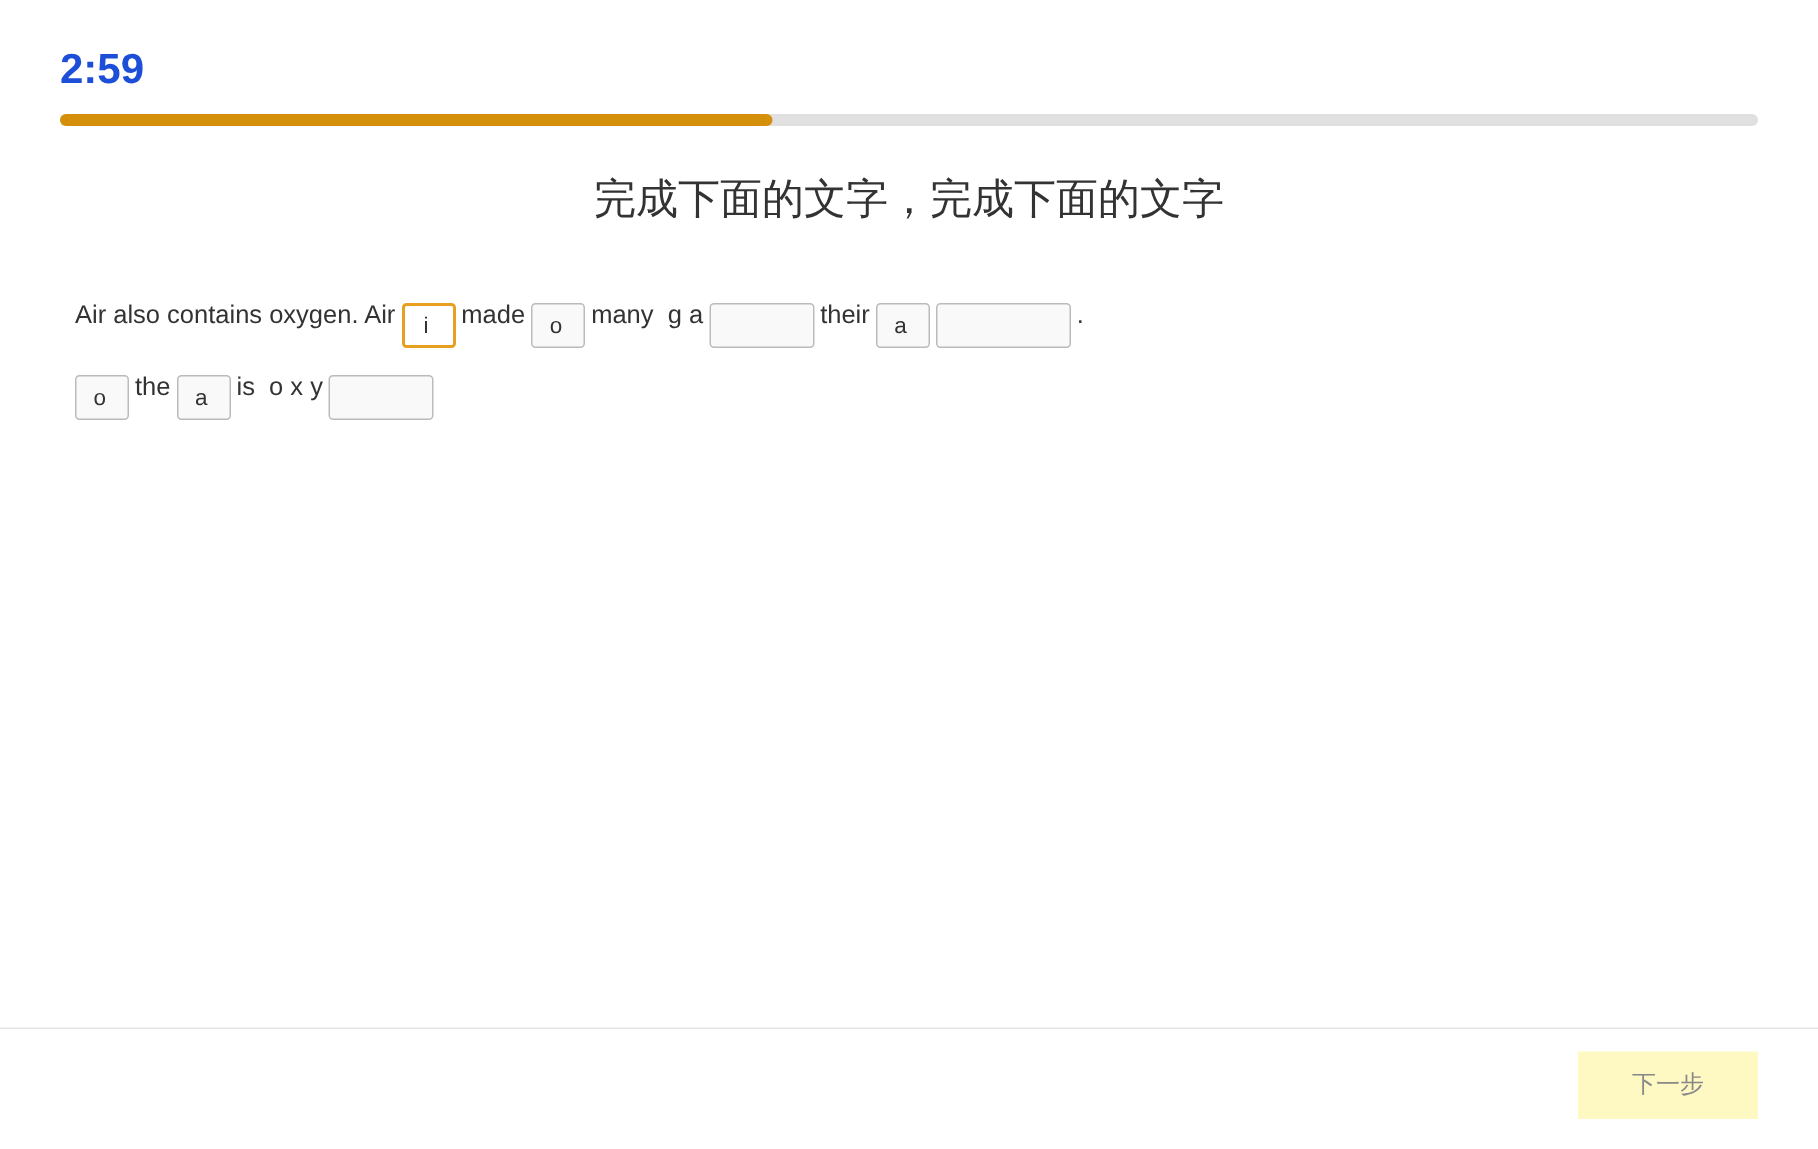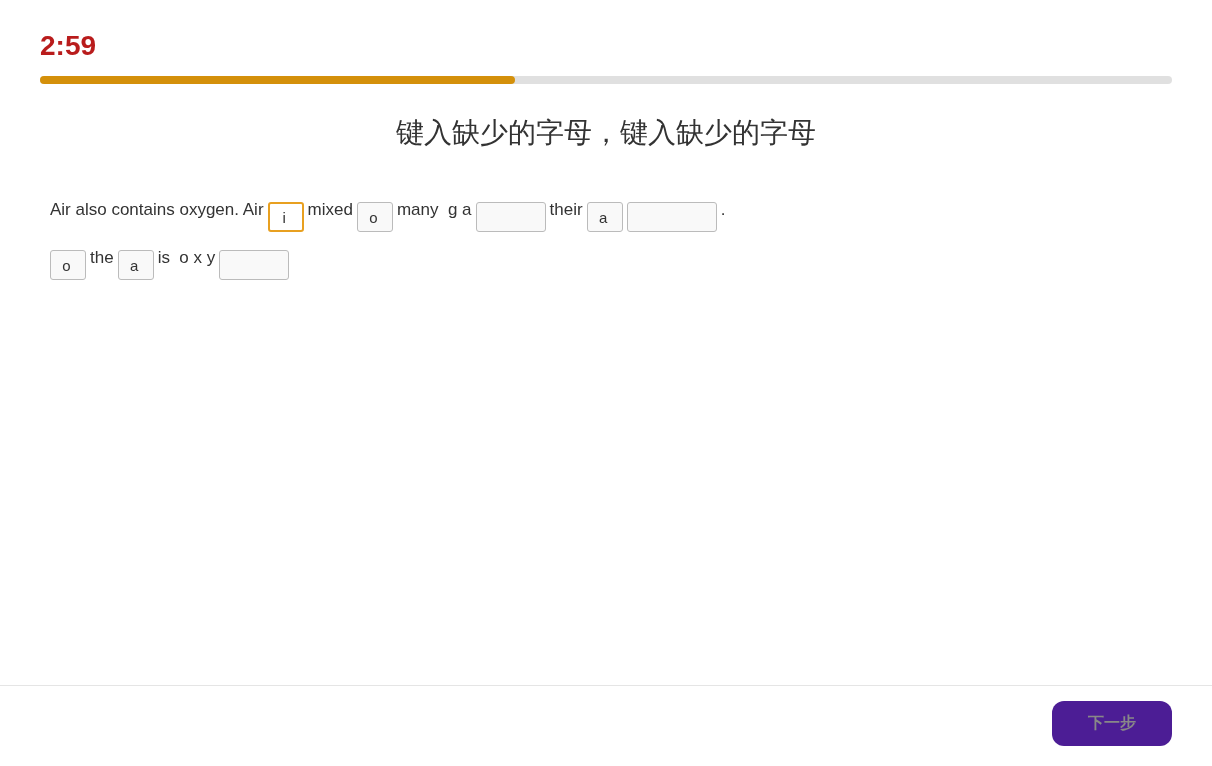--- a/index.html
+++ b/index.html
@@ -10,21 +10,21 @@
       width: 1212px;
       min-height: 766px;
       position: relative;
     }
     .container {
       padding: 30px 40px 0 40px;
     }
     .timer {
       font-size: 28px;
       font-weight: bold;
-      color: #b91c1c;
+      color: #1d4ed8;
       margin-bottom: 14px;
     }
     .progress-bar-bg {
       width: 100%;
       height: 8px;
       background: #e0e0e0;
       border-radius: 4px;
       margin-bottom: 30px;
     }
     .progress-bar-fill {
@@ -85,49 +85,48 @@
       bottom: 80px;
       left: 0;
       right: 0;
     }
     .footer {
       position: absolute;
       bottom: 20px;
       right: 40px;
     }
     .next-btn {
-      background: #4c1d95;
+      background: #fef9c3;
       border: none;
-      border-radius: 12px;
+      border-radius: 0;
       padding: 12px 36px;
       font-size: 16px;
       color: #888;
       cursor: pointer;
-      font-weight: bold;
     }
     .static-text {
       white-space: nowrap;
     }
   </style>
 </head>
 <body>
 
 <div class="container">
   <div class="timer">2:59</div>
   <div class="progress-bar-bg">
     <div class="progress-bar-fill" style="width: 42%;"></div>
   </div>
-  <div class="title">键入缺少的字母，键入缺少的字母</div>
+  <div class="title">完成下面的文字，完成下面的文字</div>
 
   <div class="text-area">
 
     <div class="text-line">
       <span class="static-text">Air also contains oxygen. Air</span>
       <span class="blank active">i</span>
-      <span class="static-text">mixed</span>
+      <span class="static-text">made</span>
       <span class="blank">o</span>
       <span class="static-text">many &nbsp;g a</span>
       <span class="blank wide"></span>
       <span class="static-text">their</span>
       <span class="blank">a</span>
       <span class="blank wider"></span>
       <span class="static-text">.</span>
     </div>
 
     <div class="text-line">

